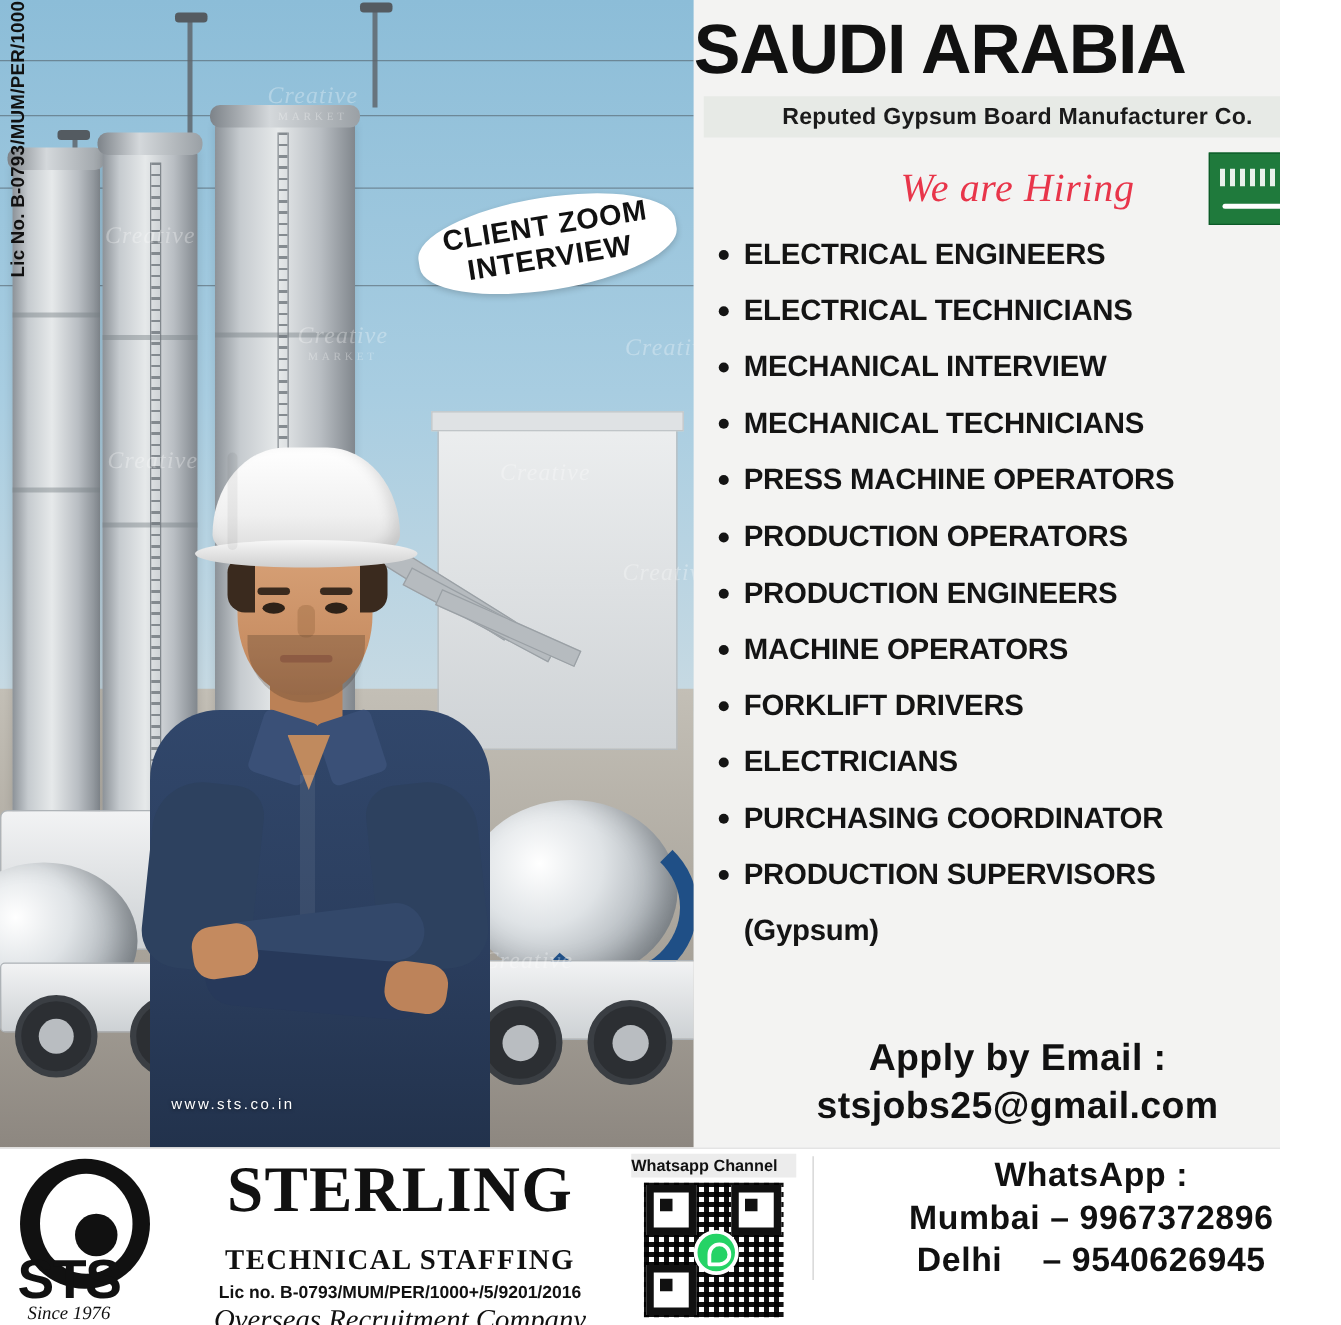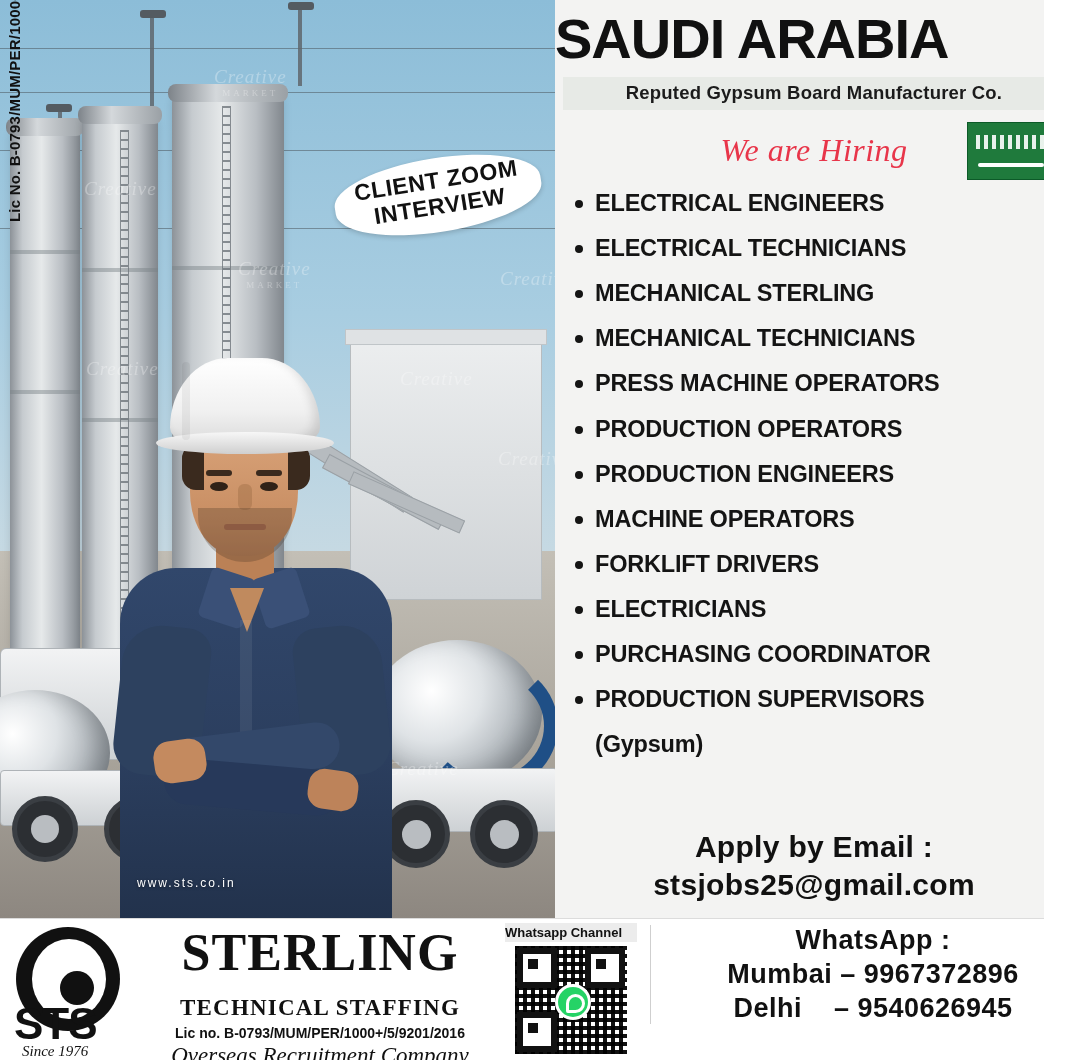--- a/index.html
+++ b/index.html
@@ -9,21 +9,20 @@
   }
   body {
     font-family: "Liberation Sans", sans-serif;
   }
   .poster {
     position: relative;
     width: 1024px;
     height: 1060px;
     overflow: hidden;
     background: #ffffff;
-    padding-left: 20px;
   }
 
   
   .left-panel {
     position: absolute;
     left: 0;
     top: 0;
     width: 555px;
     height: 918px;
     overflow: hidden;
@@ -658,21 +657,21 @@
     <div class="hiring">We are Hiring</div>
 
     <div class="flag">
       <div class="shahada"></div>
       <div class="sword"></div>
     </div>
 
     <ul class="jobs">
       <li>ELECTRICAL ENGINEERS</li>
       <li>ELECTRICAL TECHNICIANS</li>
-      <li>MECHANICAL STERLING</li>
+      <li>MECHANICAL INTERVIEW</li>
       <li>MECHANICAL TECHNICIANS</li>
       <li>PRESS MACHINE OPERATORS</li>
       <li>PRODUCTION OPERATORS</li>
       <li>PRODUCTION ENGINEERS</li>
       <li>MACHINE OPERATORS</li>
       <li>FORKLIFT DRIVERS</li>
       <li>ELECTRICIANS</li>
       <li>PURCHASING COORDINATOR</li>
       <li>PRODUCTION SUPERVISORS</li>
       <li class="cont">(Gypsum)</li>

